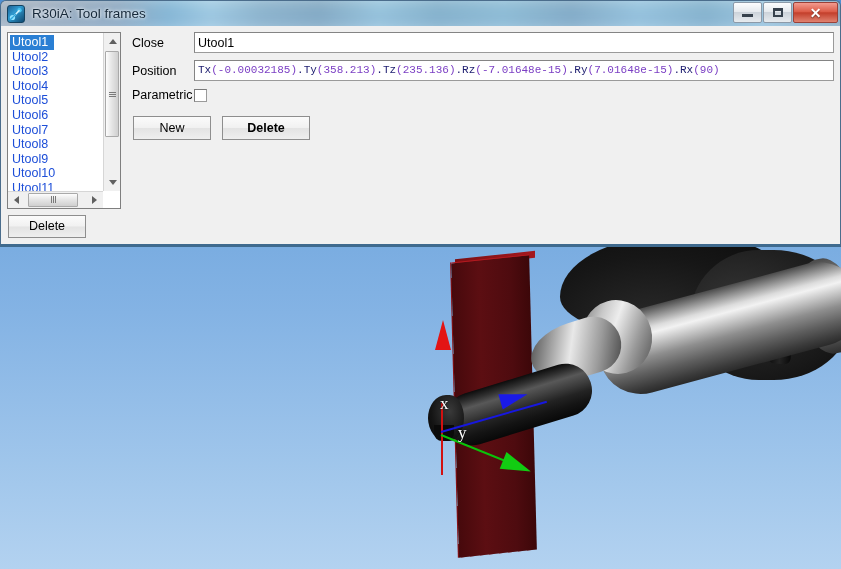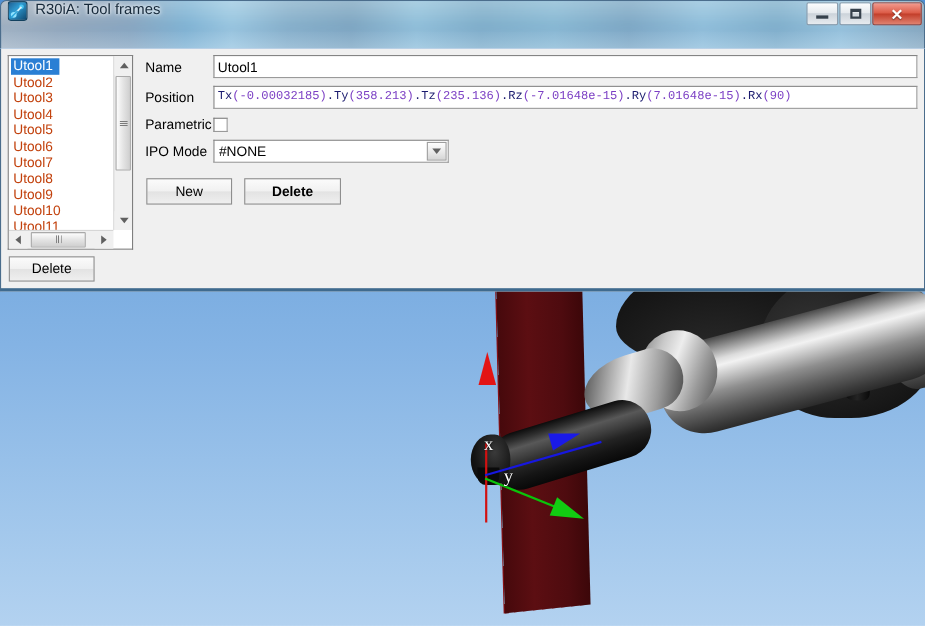--- a/index.html
+++ b/index.html
@@ -162,34 +162,35 @@
   
   #window {
     position: absolute;
     left: 0; top: 0;
     width: 841px; height: 250px;
   }
 
   
   #titlebar {
     position: relative;
-    height: 44px;
+    height: 26px;
     background:
       linear-gradient(to bottom, rgba(255,255,255,0.55) 0%, rgba(232,240,248,0.42) 48%,
                       rgba(196,214,232,0.52) 52%, rgba(225,237,248,0.60) 100%),
       linear-gradient(to right, #6f8296 0%, #55708c 6%, #3f6c93 14%,
                       #2f85b8 20%, #5fa8cf 25%, #3c7fa8 31%,
                       #2b6c96 38%, #4f9cc4 45%, #2e7ba6 52%,
                       #3f8fb8 60%, #2a6f9c 68%, #4e9bc6 76%,
                       #2f7da9 84%, #5aa3cb 91%, #3b6f92 100%);
     border: 1px solid #4b6d8c;
     border-bottom: none;
     border-radius: 6px 6px 0 0;
     overflow: hidden;
     display: flex;
+    align-items: center;
   }
   #titlebar::after {
     content: "";
     position: absolute; left:0; right:0; top:0; height: 28px;
     backdrop-filter: blur(6px);
     pointer-events: none;
   }
   .title-icon {
     position: relative; z-index: 2;
     width: 18px; height: 18px;
@@ -256,21 +257,21 @@
     overflow: hidden;
   }
   .listbox {
     position: absolute;
     left: 0; top: 0; right: 17px; bottom: 17px;
     overflow: hidden;
     padding: 2px 0 0 2px;
   }
   .list-item {
     font-size: 12.5px;
-    color: #c2410c;
+    color: #1d4ed8;
     line-height: 14.6px;
     height: 14.6px;
     padding-left: 2px;
     white-space: nowrap;
     cursor: default;
   }
   .list-item.selected {
     background: #2a7fd4;
     color: #ffffff;
     width: 44px;
@@ -508,43 +509,34 @@
           </div>
         </div>
       </div>
 
       <button class="btn btn-close">Delete</button>
     </div>
 
     <div class="right-col">
 
       <div class="form-row">
-        <div class="form-label">Name</div>
+        <div class="form-label">Close</div>
         <div class="txtfield">Utool1</div>
       </div>
 
       <div class="form-row">
         <div class="form-label">Position</div>
         <div class="txtfield mono" id="position-host"><span class="pos-tok">Tx</span><span class="pos-num">(-0.00032185)</span><span class="pos-tok">.</span><span class="pos-tok">Ty</span><span class="pos-num">(358.213)</span><span class="pos-tok">.</span><span class="pos-tok">Tz</span><span class="pos-num">(235.136)</span><span class="pos-tok">.</span><span class="pos-tok">Rz</span><span class="pos-num">(-7.01648e-15)</span><span class="pos-tok">.</span><span class="pos-tok">Ry</span><span class="pos-num">(7.01648e-15)</span><span class="pos-tok">.</span><span class="pos-tok">Rx</span><span class="pos-num">(90)</span></div>
       </div>
 
       <div class="form-row">
         <div class="form-label">Parametric</div>
         <div class="checkbox"></div>
       </div>
 
-      <div class="form-row">
-        <div class="form-label">IPO Mode</div>
-        <div class="combo combo-ipo">
-          <span>#NONE</span>
-          <span class="combo-btn">
-            <span class="tri tri-down"></span>
-          </span>
-        </div>
-      </div>
 
 
       <div style="display:flex; margin-top:14px; margin-left:1px;">
         <button class="btn btn-new">New</button>
         <button class="btn btn-del">Delete</button>
       </div>
 
     </div>
   </div>
 </div>

